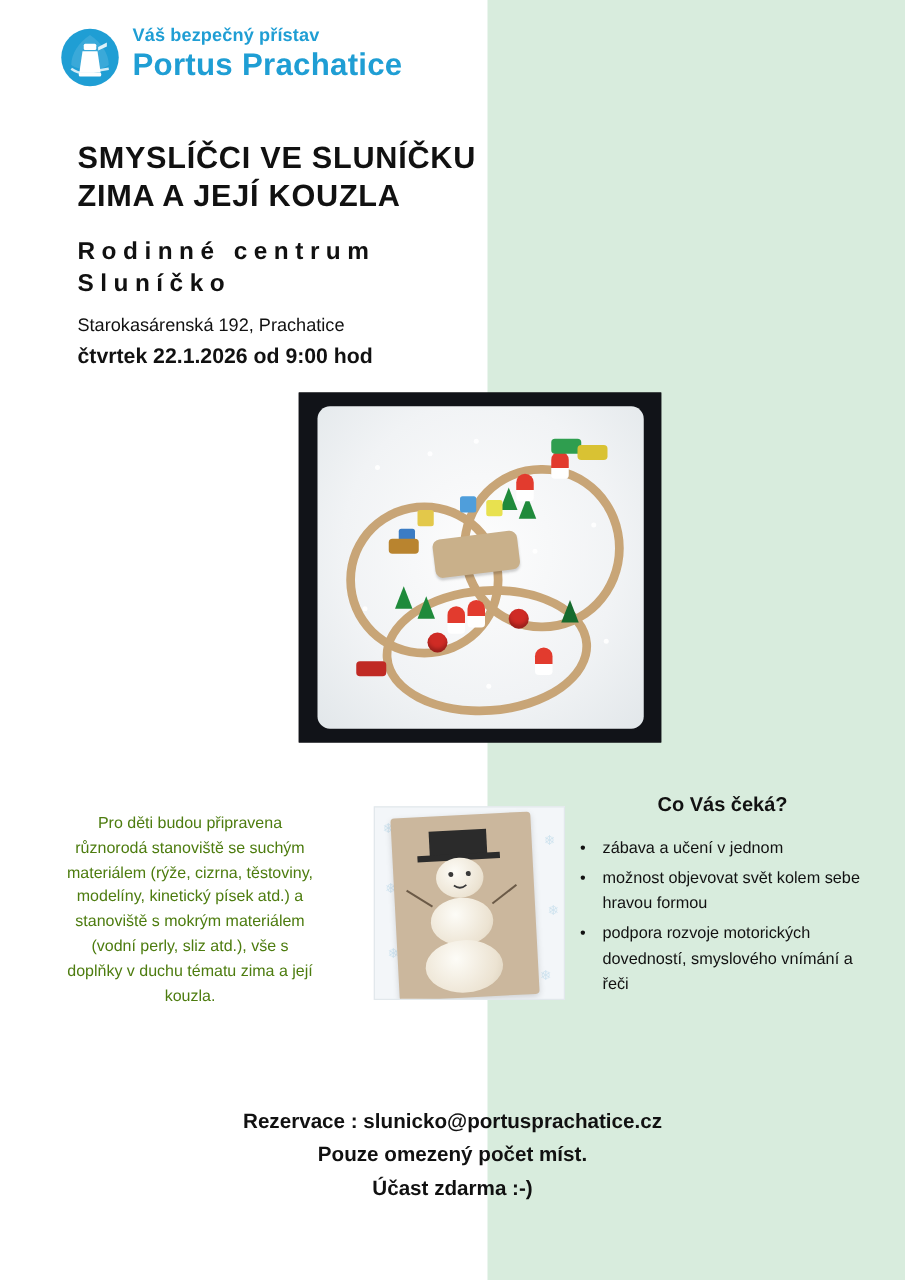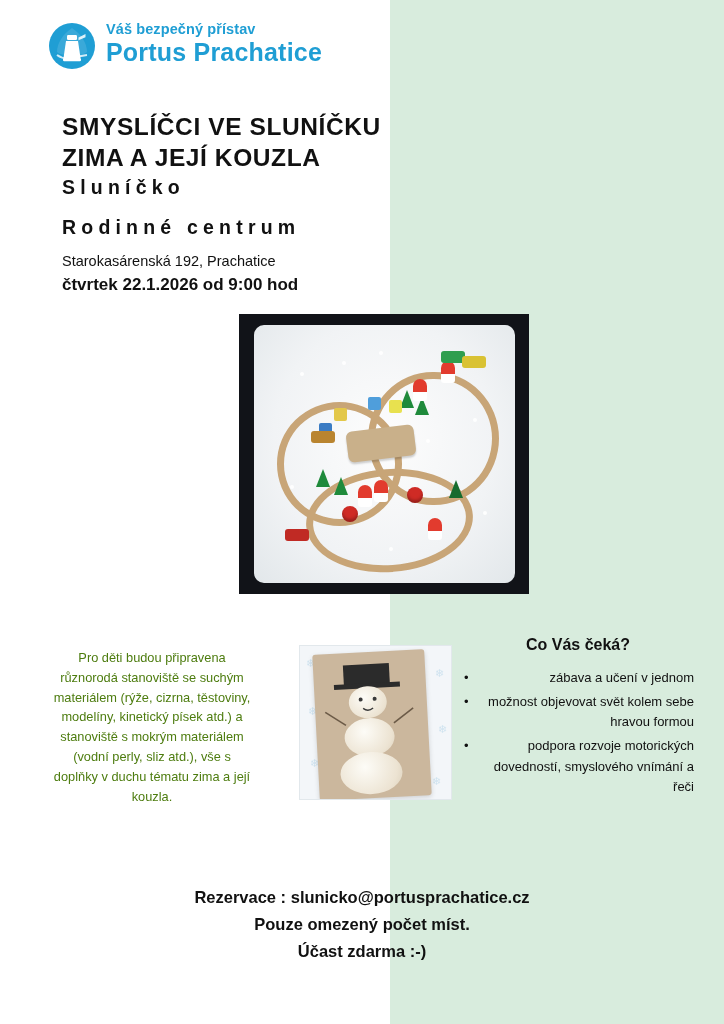--- a/index.html
+++ b/index.html
@@ -250,21 +250,21 @@
   }
   .right-heading {
     font-size: 16px;
     font-weight: bold;
     color: #111;
     margin-bottom: 14px;
   }
   .bullets {
     margin: 0;
     padding-left: 18px;
-    text-align: right;
+    text-align: left;
     list-style: none;
     font-size: 13px;
     line-height: 1.55;
     color: #111;
   }
   .bullets li {
     position: relative;
     margin-bottom: 4px;
     padding-left: 2px;
   }
@@ -313,22 +313,22 @@
       </span>
       <span class="logo-text">
         <span class="logo-tag">Váš bezpečný přístav</span>
         <span class="logo-name">Portus Prachatice</span>
       </span>
     </div>
 
     <div class="title-block">
       <div class="title-line">SMYSLÍČCI VE SLUNÍČKU</div>
       <div class="title-line">ZIMA A JEJÍ KOUZLA</div>
+      <div class="subtitle">Rodinné centrum</div>
       <div class="subtitle" style="margin-top:0">Sluníčko</div>
-      <div class="subtitle">Rodinné centrum</div>
       <div class="address">Starokasárenská 192, Prachatice</div>
       <div class="datetime">čtvrtek 22.1.2026 od 9:00 hod</div>
     </div>
 
     <div class="photo-main">
       <div class="tub"></div>
       <div class="tub-inner">
         <div class="track t1"></div>
         <div class="track t2"></div>
         <div class="track t3"></div>

